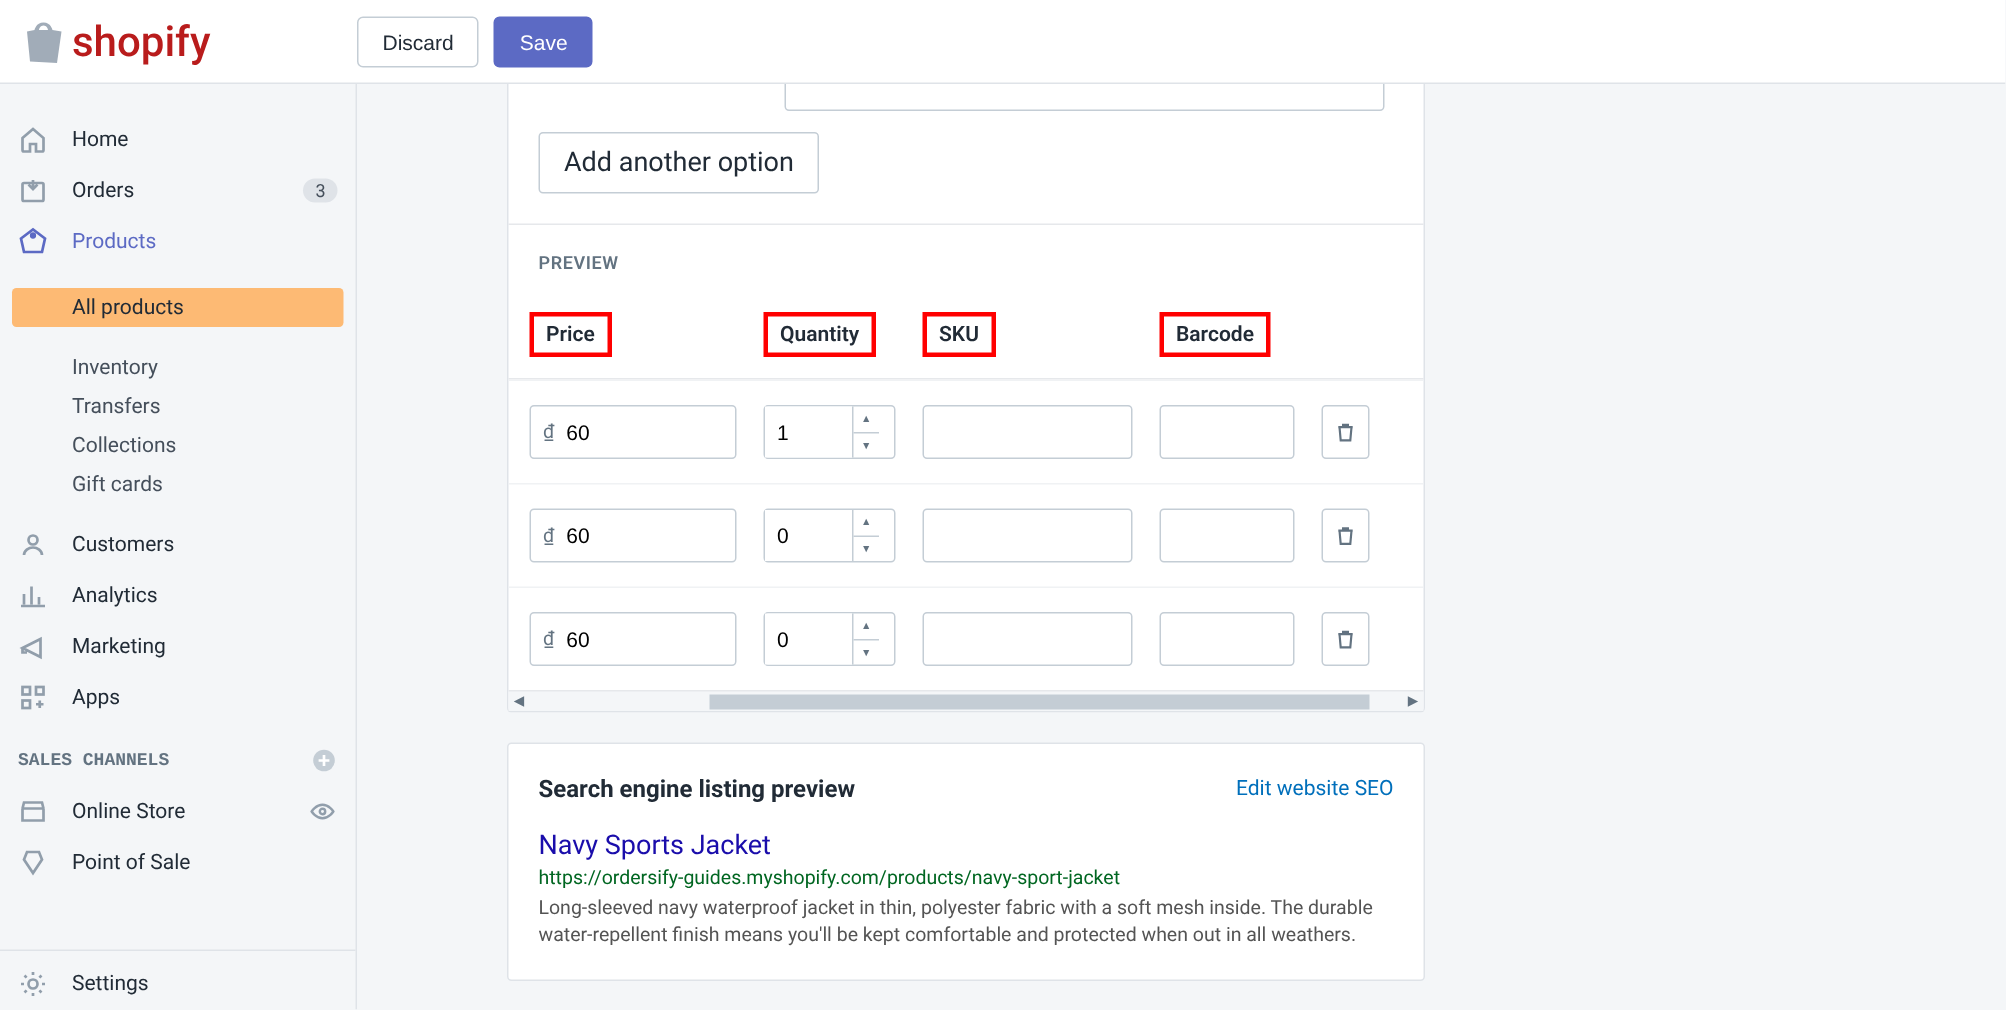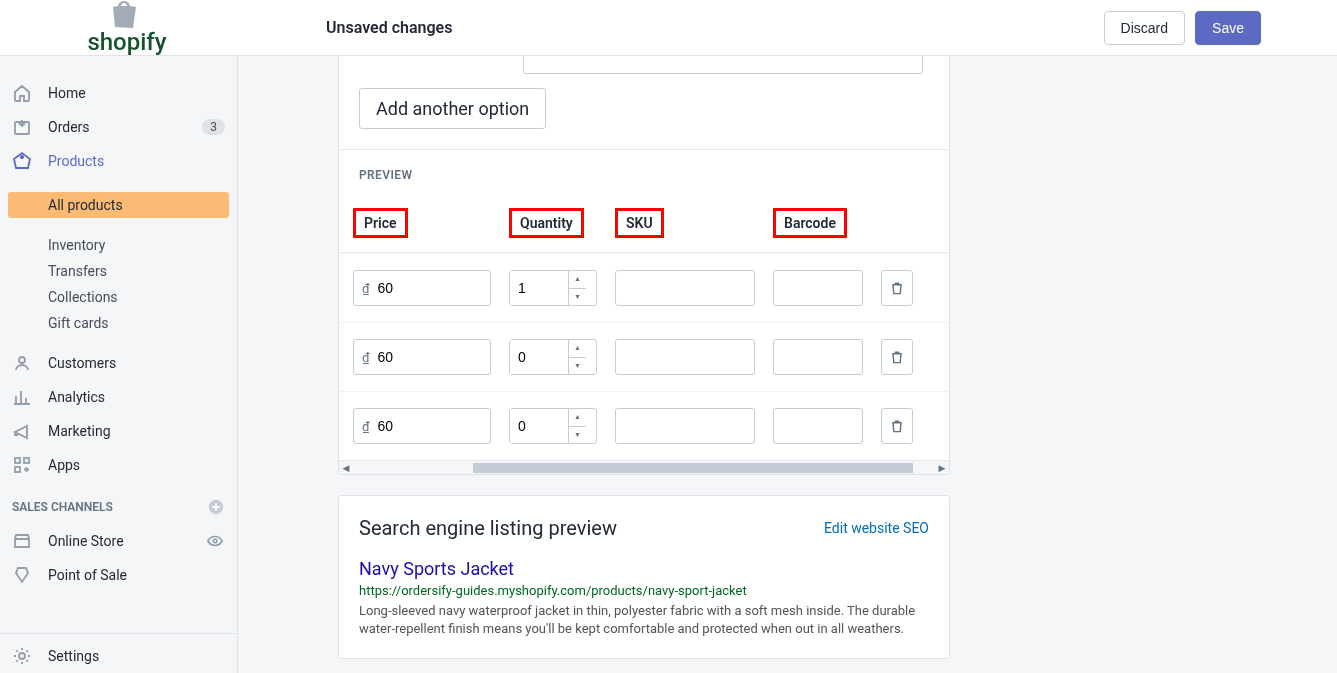--- a/index.html
+++ b/index.html
@@ -17,24 +17,23 @@
   background: #fff;
   border-bottom: 1px solid #dfe3e8;
   display: flex;
   align-items: center;
   padding: 0 16px;
 }
 .logo {
   display: flex;
   align-items: center;
   width: 222px;
-  color: #14532d;
-  font-size: 24px;
+  color: #b91c1c;
+  font-size: 28px;
   font-weight: 500;
-  flex-direction: column;
 }
 .logo svg { margin-right: 6px; }
 .topbar-title {
   font-weight: 600;
   font-size: 16px;
   color: #212b36;
   flex: 1;
   padding-left: 88px;
 }
 .topbar-actions { display: flex; gap: 10px; padding-right: 60px;}
@@ -103,20 +102,21 @@
   color: #454f5b;
 }
 .nav-section-title {
   padding: 16px 12px 8px;
   font-size: 12px;
   font-weight: 600;
   color: #637381;
   display: flex;
   align-items: center;
   justify-content: space-between;
+  font-family: Liberation Mono, monospace;
 }
 .nav-section-title .icon { color: #919eab; cursor: pointer; }
 .nav-spacer { flex: 1; }
 .settings-item { border-top: 1px solid #dfe3e8; margin-top: 8px; padding-top: 12px; }
 .main {
   flex: 1;
   overflow: auto;
   background: #f4f6f8;
   padding: 0;
 }
@@ -266,21 +266,21 @@
   height: 10px;
   background: #c4cdd5;
 }
 .seo-card .card-section { padding: 20px; }
 .seo-header {
   display: flex;
   justify-content: space-between;
   align-items: center;
   margin-bottom: 18px;
 }
-.seo-title { font-weight: 400; font-size: 20px; }
+.seo-title { font-weight: 700; font-size: 16px; }
 .seo-link { color: #006fbb; font-size: 14px; cursor: pointer; }
 .seo-result-title {
   color: #1a0dab;
   font-size: 18px;
   margin-bottom: 4px;
 }
 .seo-result-url {
   color: #006621;
   font-size: 13px;
   margin-bottom: 4px;
@@ -308,21 +308,20 @@
 </head>
 <body>
 
 <div class="topbar">
   <div class="logo">
     <svg width="26" height="28" viewBox="0 0 26 28" fill="#919eab">
         <path d="M19 6c0 0-1-5-6-5s-6 5-6 5l-5 1 2 20 18 1 3-21-6-1zm-6-3c2 0 3 2 3 3h-6c0-1 1-3 3-3z" opacity="0.85"></path>
       </svg>
     <span>shopify</span>
   </div>
-  <div class="topbar-title">Unsaved changes</div>
   <div class="topbar-actions">
     <button class="btn">Discard</button>
     <button class="btn btn-primary">Save</button>
   </div>
 </div>
 
 <div class="layout">
   <div class="sidebar">
     <div class="nav-item">
       <span class="icon">

